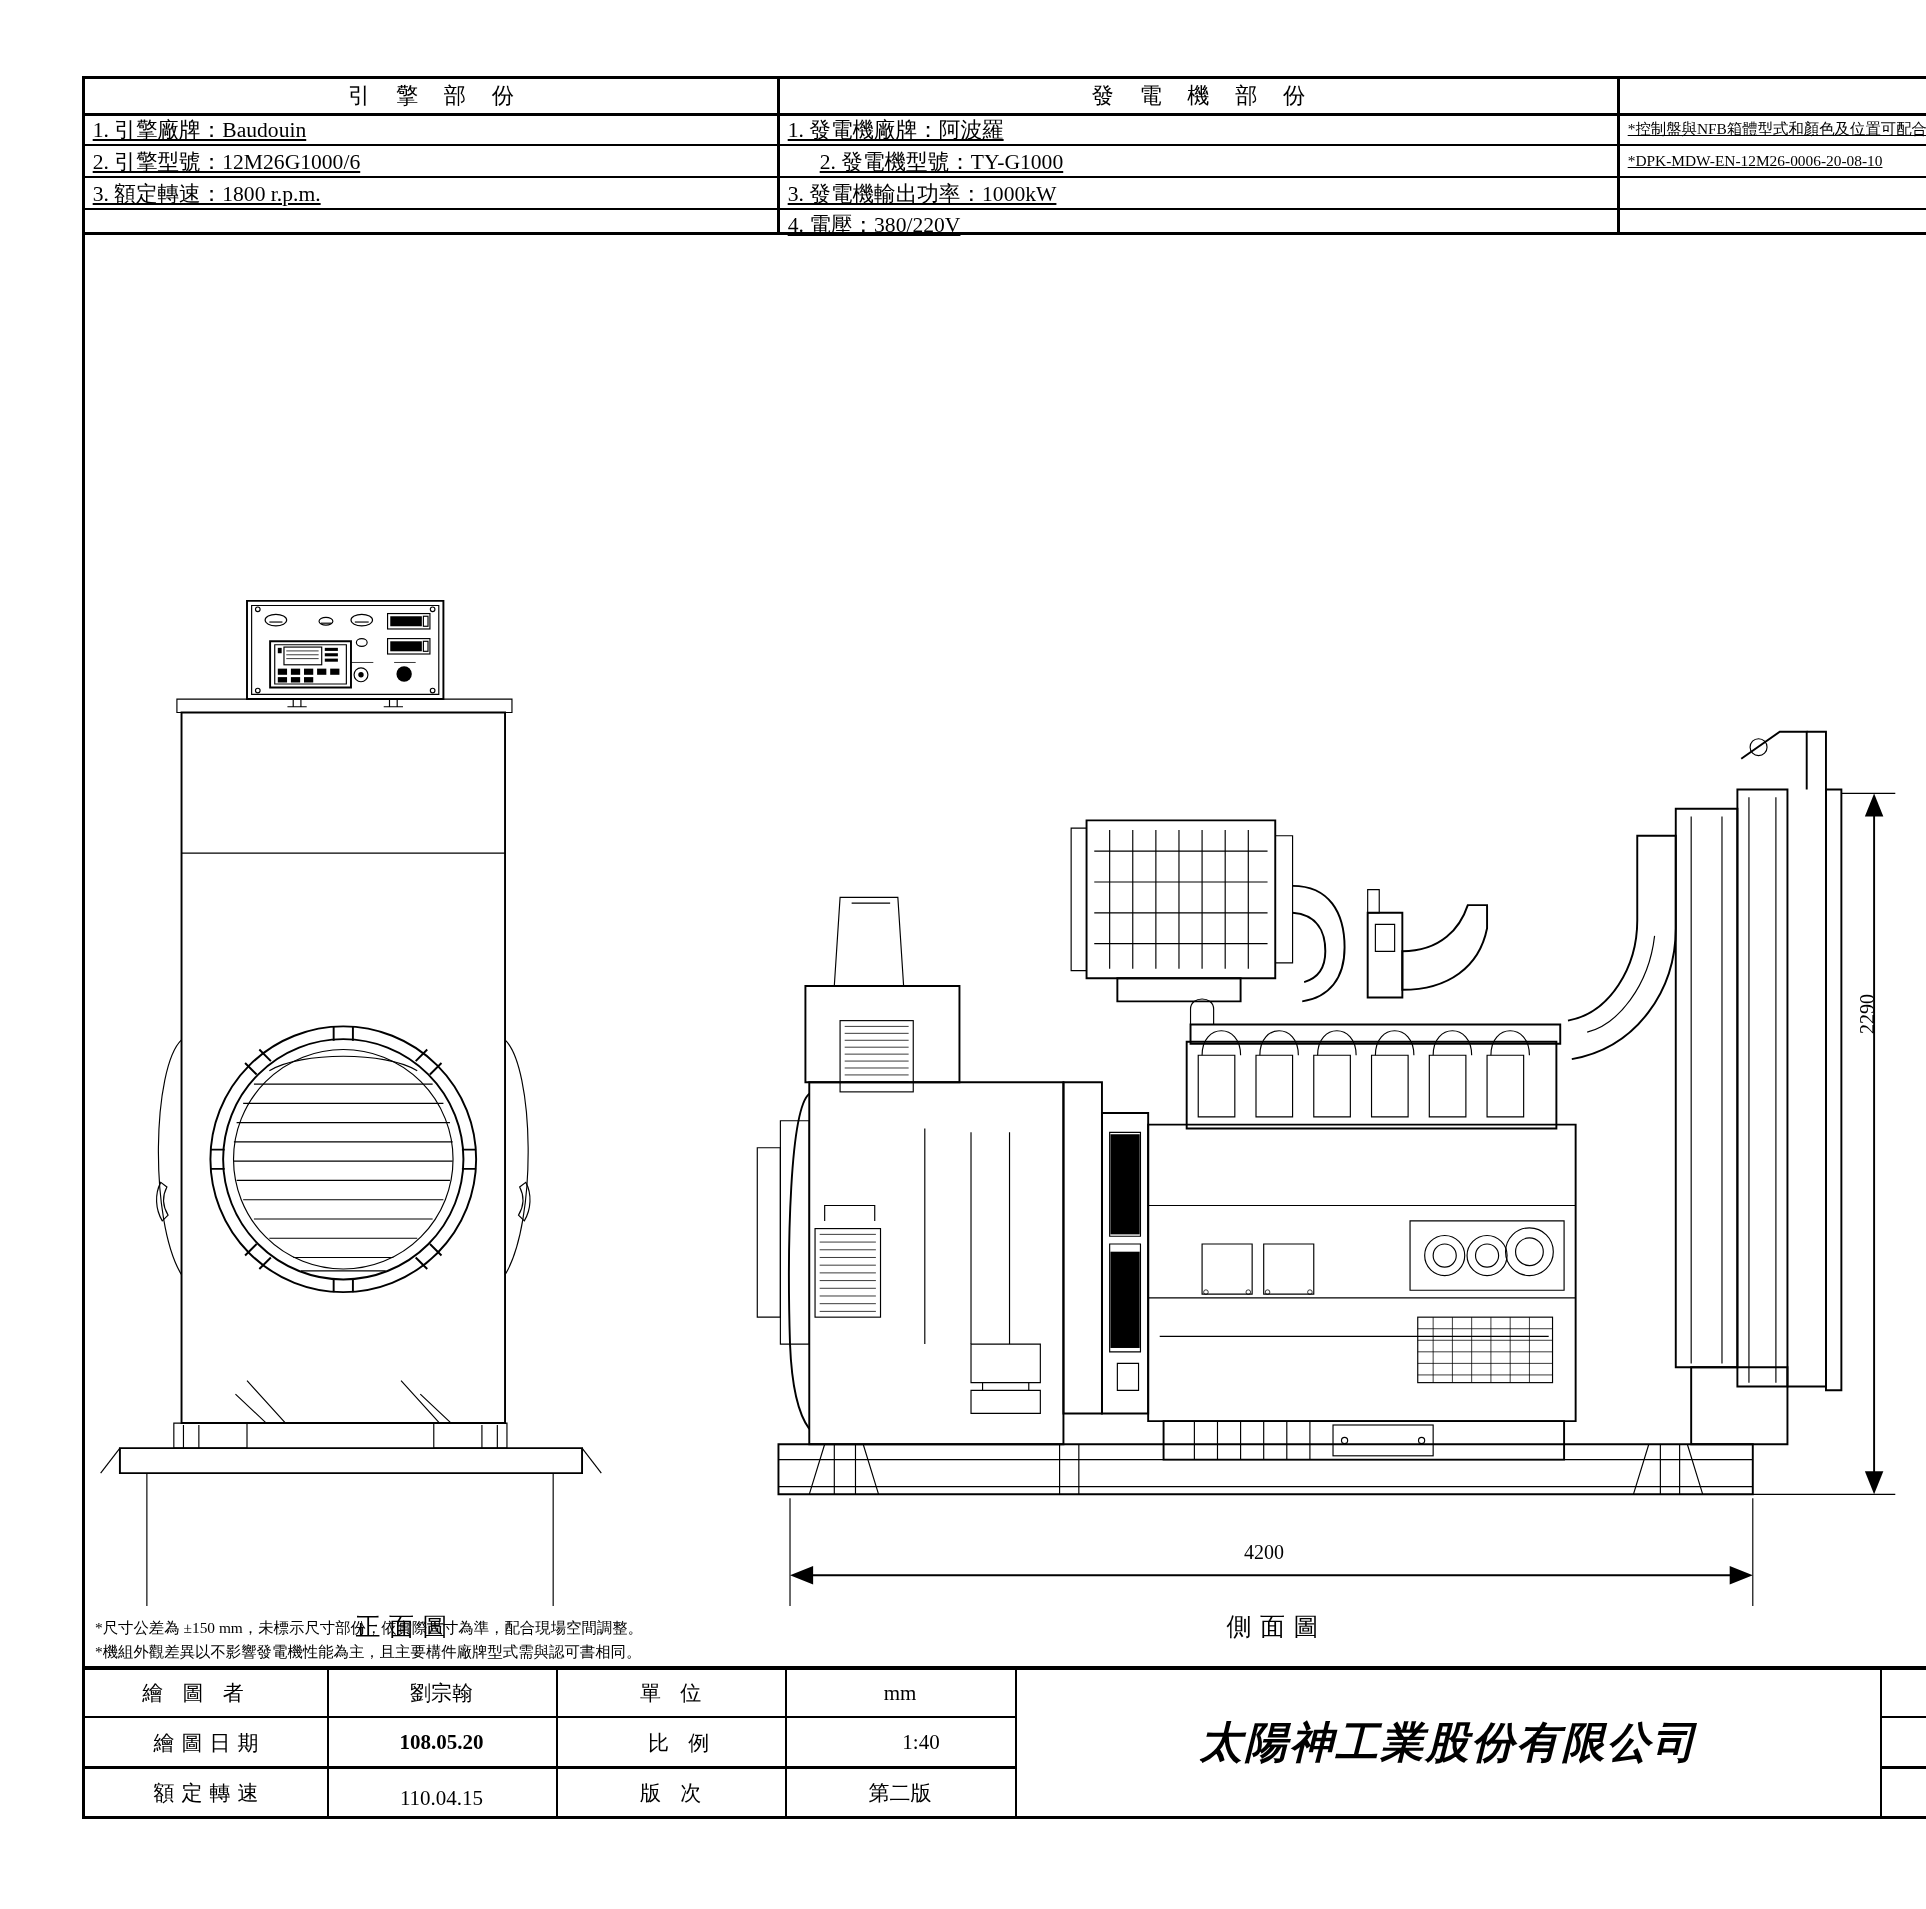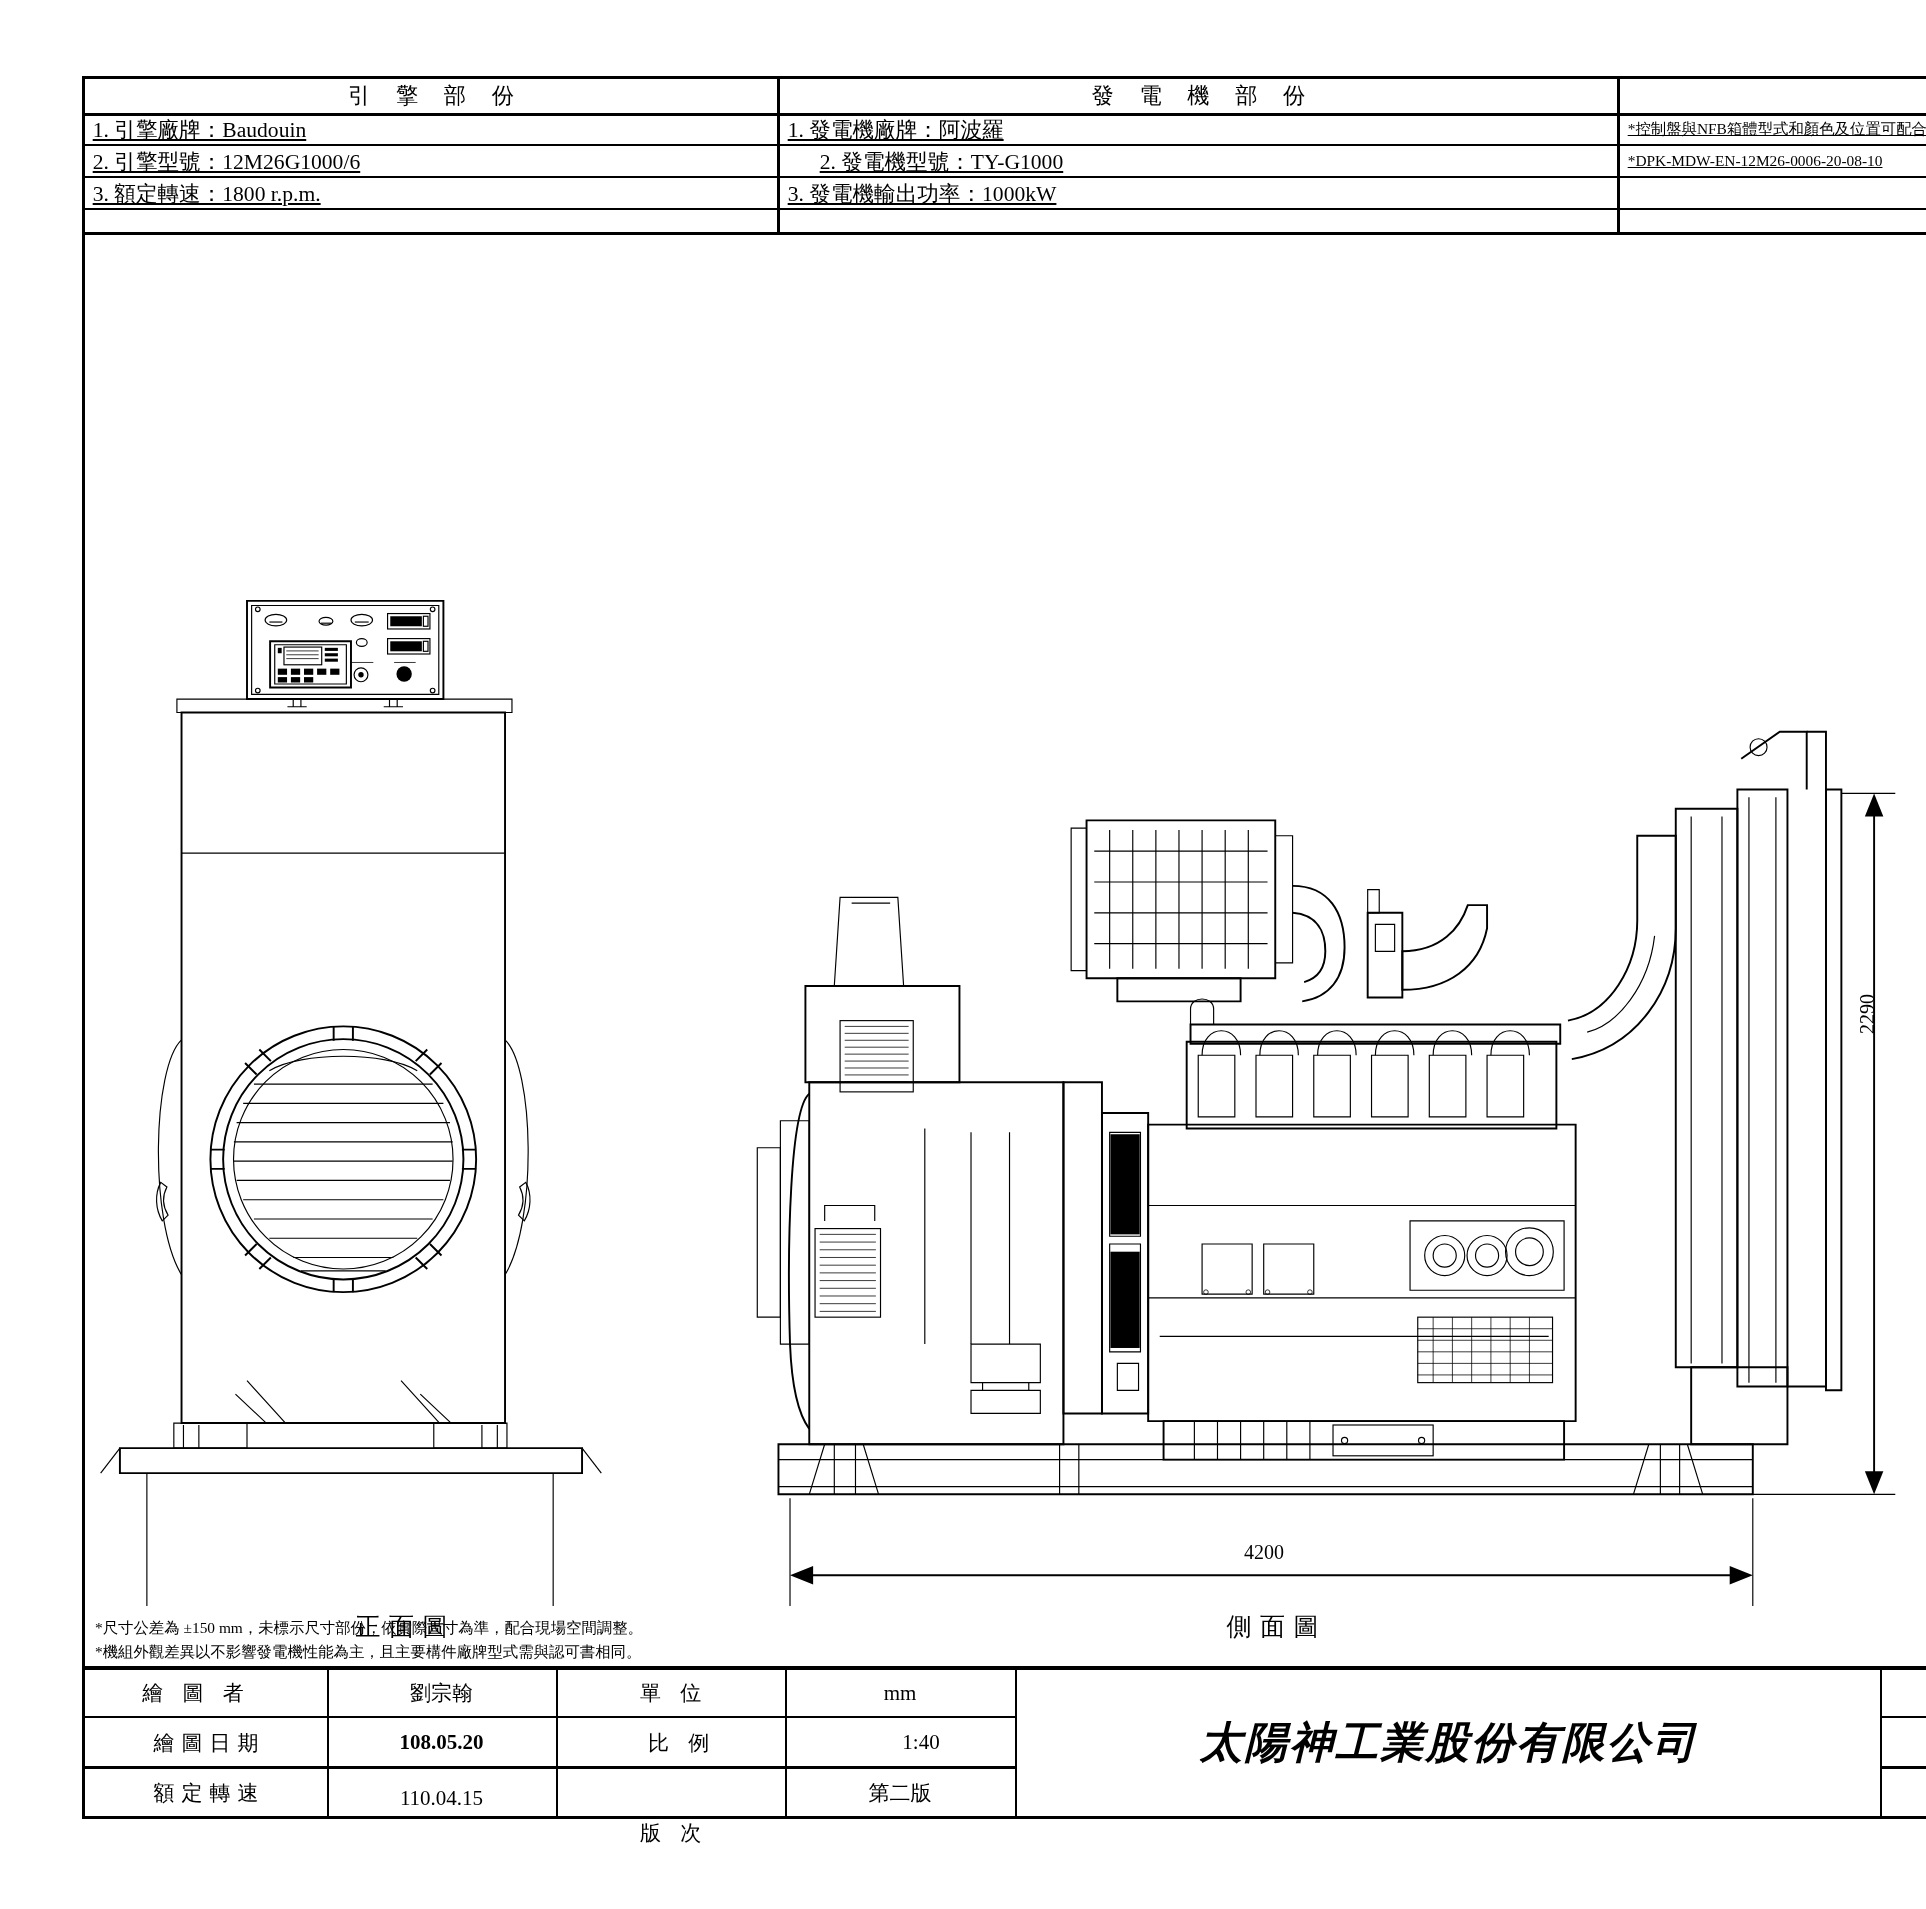--- a/index.html
+++ b/index.html
@@ -119,20 +119,21 @@
 
       <div class="spec-col" style="left:695px;width:837px;">
         <div class="spec-hdr">發 電 機 部 份</div>
         <div class="rowline thick" style="top:34px;"></div>
         <div class="spec-row" style="top:35px;">1. 發電機廠牌：阿波羅</div>
         <div class="rowline" style="top:65px;"></div>
         <div class="spec-row" style="top:67px;margin-left:32px;">2. 發電機型號：TY-G1000</div>
         <div class="rowline" style="top:97px;"></div>
         <div class="spec-row" style="top:99px;">3. 發電機輸出功率：1000kW</div>
         <div class="rowline" style="top:129px;"></div>
+        <div class="spec-row" style="top:130px;">4. 電壓：380/220V</div>
       </div>
       <div class="vl" style="left:1532px;width:3.1px;height:154px;"></div>
 
       <div class="spec-col" style="left:1535px;right:0;width:992px;">
         <div class="spec-hdr">備　註</div>
         <div class="rowline thick" style="top:34px;"></div>
         <div class="spec-row small" style="top:35px;">*控制盤與NFB箱體型式和顏色及位置可配合現場需求裝置</div>
         <div class="rowline" style="top:65px;"></div>
         <div class="spec-row small" style="top:67px;">*DPK-MDW-EN-12M26-0006-20-08-10</div>
         <div class="rowline" style="top:97px;"></div>
@@ -464,21 +465,21 @@
       <div class="tb-cell label" style="left:471px;top:3.5px;width:229px;height:47px;">單 位</div>
       <div class="tb-cell" style="left:700px;top:3.5px;width:230px;height:47px;">mm</div>
 
       <div class="tb-cell label" style="left:0;top:52px;width:242px;height:49px;">繪圖日期</div>
       <div class="tb-cell" style="left:242px;top:52px;width:229px;height:49px;font-weight:bold;">108.05.20</div>
       <div class="tb-cell label" style="left:471px;top:52px;width:229px;height:49px;margin-left:8px;">比 例</div>
       <div class="tb-cell" style="left:700px;top:52px;width:272px;height:49px;">1:40</div>
 
       <div class="tb-cell label" style="left:0;top:103px;width:242px;height:47px;">額定轉速</div>
       <div class="tb-cell" style="left:242px;top:103px;width:229px;height:58px;">110.04.15</div>
-      <div class="tb-cell label" style="left:471px;top:103px;width:229px;height:47px;margin-top:40px;">版 次</div>
+      <div class="tb-cell label" style="left:471px;top:103px;width:229px;height:47px;">版 次</div>
       <div class="tb-cell" style="left:700px;top:103px;width:230px;height:47px;">第二版</div>
 
       <div class="tb-cell company" style="left:932px;top:3.5px;width:863px;height:147px;">太陽神工業股份有限公司</div>
       <div class="vl" style="left:1795px;width:1.9px;height:150px;"></div>
 
       <div class="hl" style="left:1795px;top:50px;height:1.5px;width:735px;"></div>
       <div class="hl" style="left:1795px;top:100px;height:3.1px;width:735px;"></div>
 
       <div class="tb-cell label" style="left:1795px;top:3.5px;width:257px;height:47px;">機組型號</div>
 

